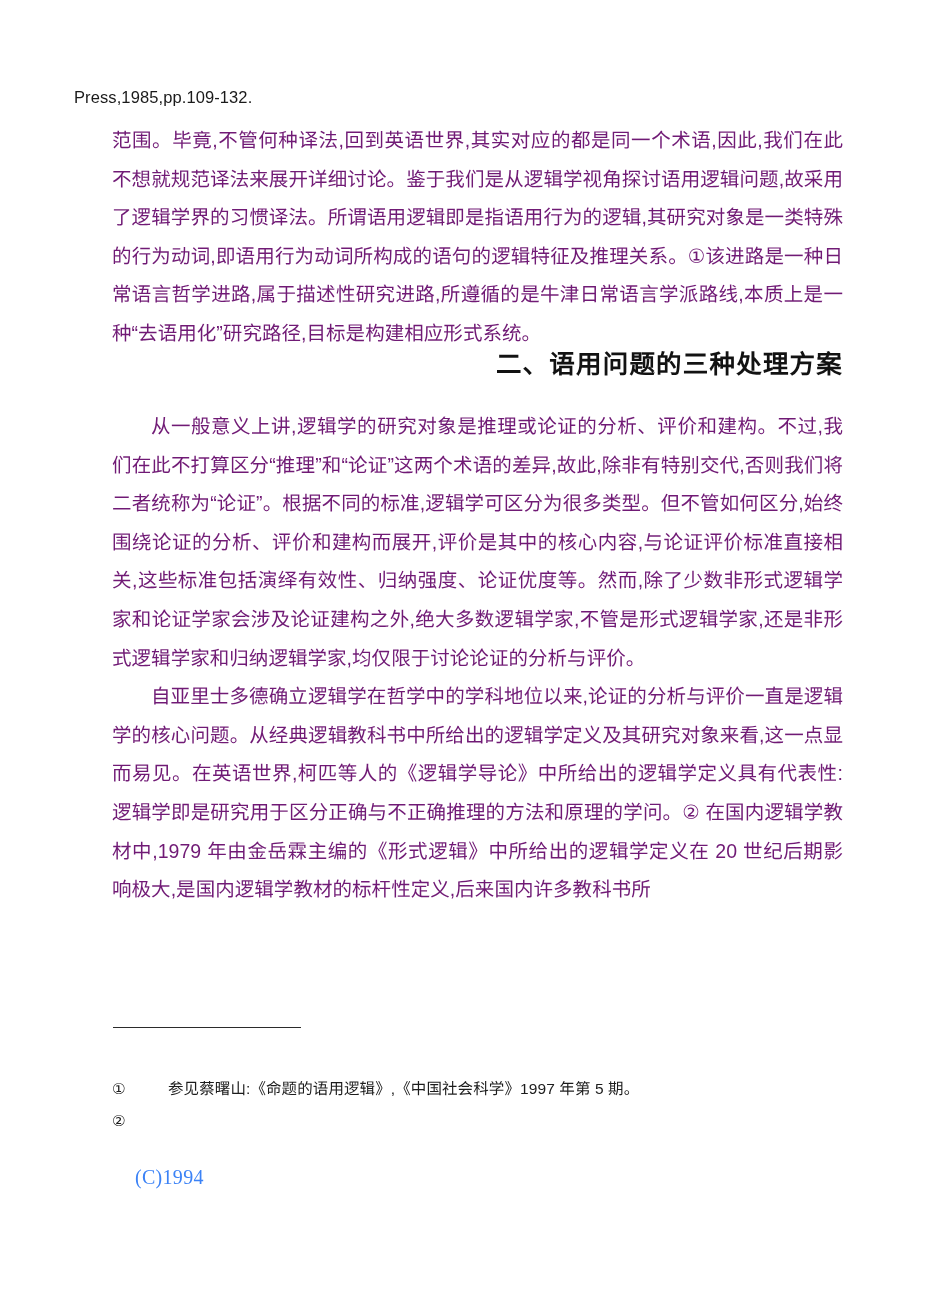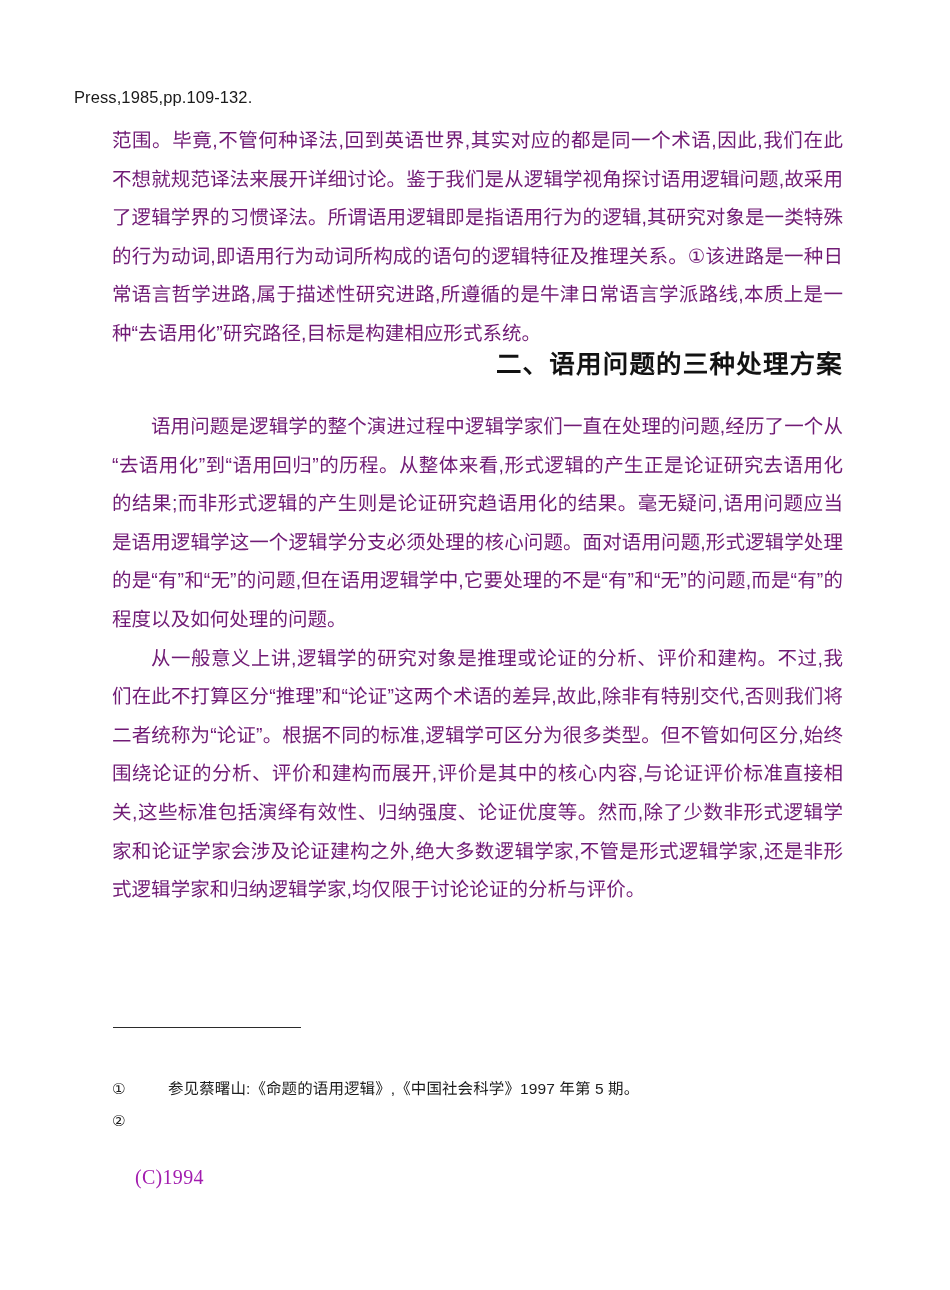--- a/index.html
+++ b/index.html
@@ -129,43 +129,43 @@
   }
 
   
   .watermark {
     position: absolute;
     left: 135px;
     top: 1165px;
     font-family: "Liberation Serif", "DejaVu Serif", serif;
     font-size: 20px;
     line-height: 24px;
-    color: #a21caf;
+    color: #3b82f6;
     letter-spacing: 0.3px;
     user-select: none;
   }
 </style>
 </head>
 <body>
 
 <div class="page">
 
   <div class="topref">Press,1985,pp.109-132.</div>
 
   <div class="column">
 
     <div class="body-block">
       <p class="para">范围。毕竟,不管何种译法,回到英语世界,其实对应的都是同一个术语,因此,我们在此不想就规范译法来展开详细讨论。鉴于我们是从逻辑学视角探讨语用逻辑问题,故采用了逻辑学界的习惯译法。所谓语用逻辑即是指语用行为的逻辑,其研究对象是一类特殊的行为动词,即语用行为动词所构成的语句的逻辑特征及推理关系。①该进路是一种日常语言哲学进路,属于描述性研究进路,所遵循的是牛津日常语言学派路线,本质上是一种“去语用化”研究路径,目标是构建相应形式系统。</p>
     </div>
 
     <h2 class="section-heading">二、语用问题的三种处理方案</h2>
 
     <div class="body-block-2">
-      <p class="para indent">语用问题是逻辑学的整个演进过程中逻辑学家们一直在处理的问题,经历了一个从“去语用化”到“语用回归”的历程。从整体来看,形式逻辑的产生正是论证研究去语用化的结果;而非形式逻辑的产生则是论证研究趋语用化的结果。毫无疑问,语用问题应当是语用逻辑学这一个逻辑学分支必须处理的核心问题。面对语用问题,形式逻辑学处理的是“有”和“无”的问题,但在语用逻辑学中,它要处理的不是“有”和“无”的问题,而是“有”的程度以及如何处理的问题。</p>
       <p class="para indent">从一般意义上讲,逻辑学的研究对象是推理或论证的分析、评价和建构。不过,我们在此不打算区分“推理”和“论证”这两个术语的差异,故此,除非有特别交代,否则我们将二者统称为“论证”。根据不同的标准,逻辑学可区分为很多类型。但不管如何区分,始终围绕论证的分析、评价和建构而展开,评价是其中的核心内容,与论证评价标准直接相关,这些标准包括演绎有效性、归纳强度、论证优度等。然而,除了少数非形式逻辑学家和论证学家会涉及论证建构之外,绝大多数逻辑学家,不管是形式逻辑学家,还是非形式逻辑学家和归纳逻辑学家,均仅限于讨论论证的分析与评价。</p>
+      <p class="para indent">自亚里士多德确立逻辑学在哲学中的学科地位以来,论证的分析与评价一直是逻辑学的核心问题。从经典逻辑教科书中所给出的逻辑学定义及其研究对象来看,这一点显而易见。在英语世界,柯匹等人的《逻辑学导论》中所给出的逻辑学定义具有代表性:逻辑学即是研究用于区分正确与不正确推理的方法和原理的学问。② 在国内逻辑学教材中,1979 年由金岳霖主编的《形式逻辑》中所给出的逻辑学定义在 20 世纪后期影响极大,是国内逻辑学教材的标杆性定义,后来国内许多教科书所</p>
     </div>
 
   </div>
 
   <div class="footnote-rule"></div>
 
   <div class="footnotes">
 
     <div class="footnote">
       <span class="marker">①</span>

